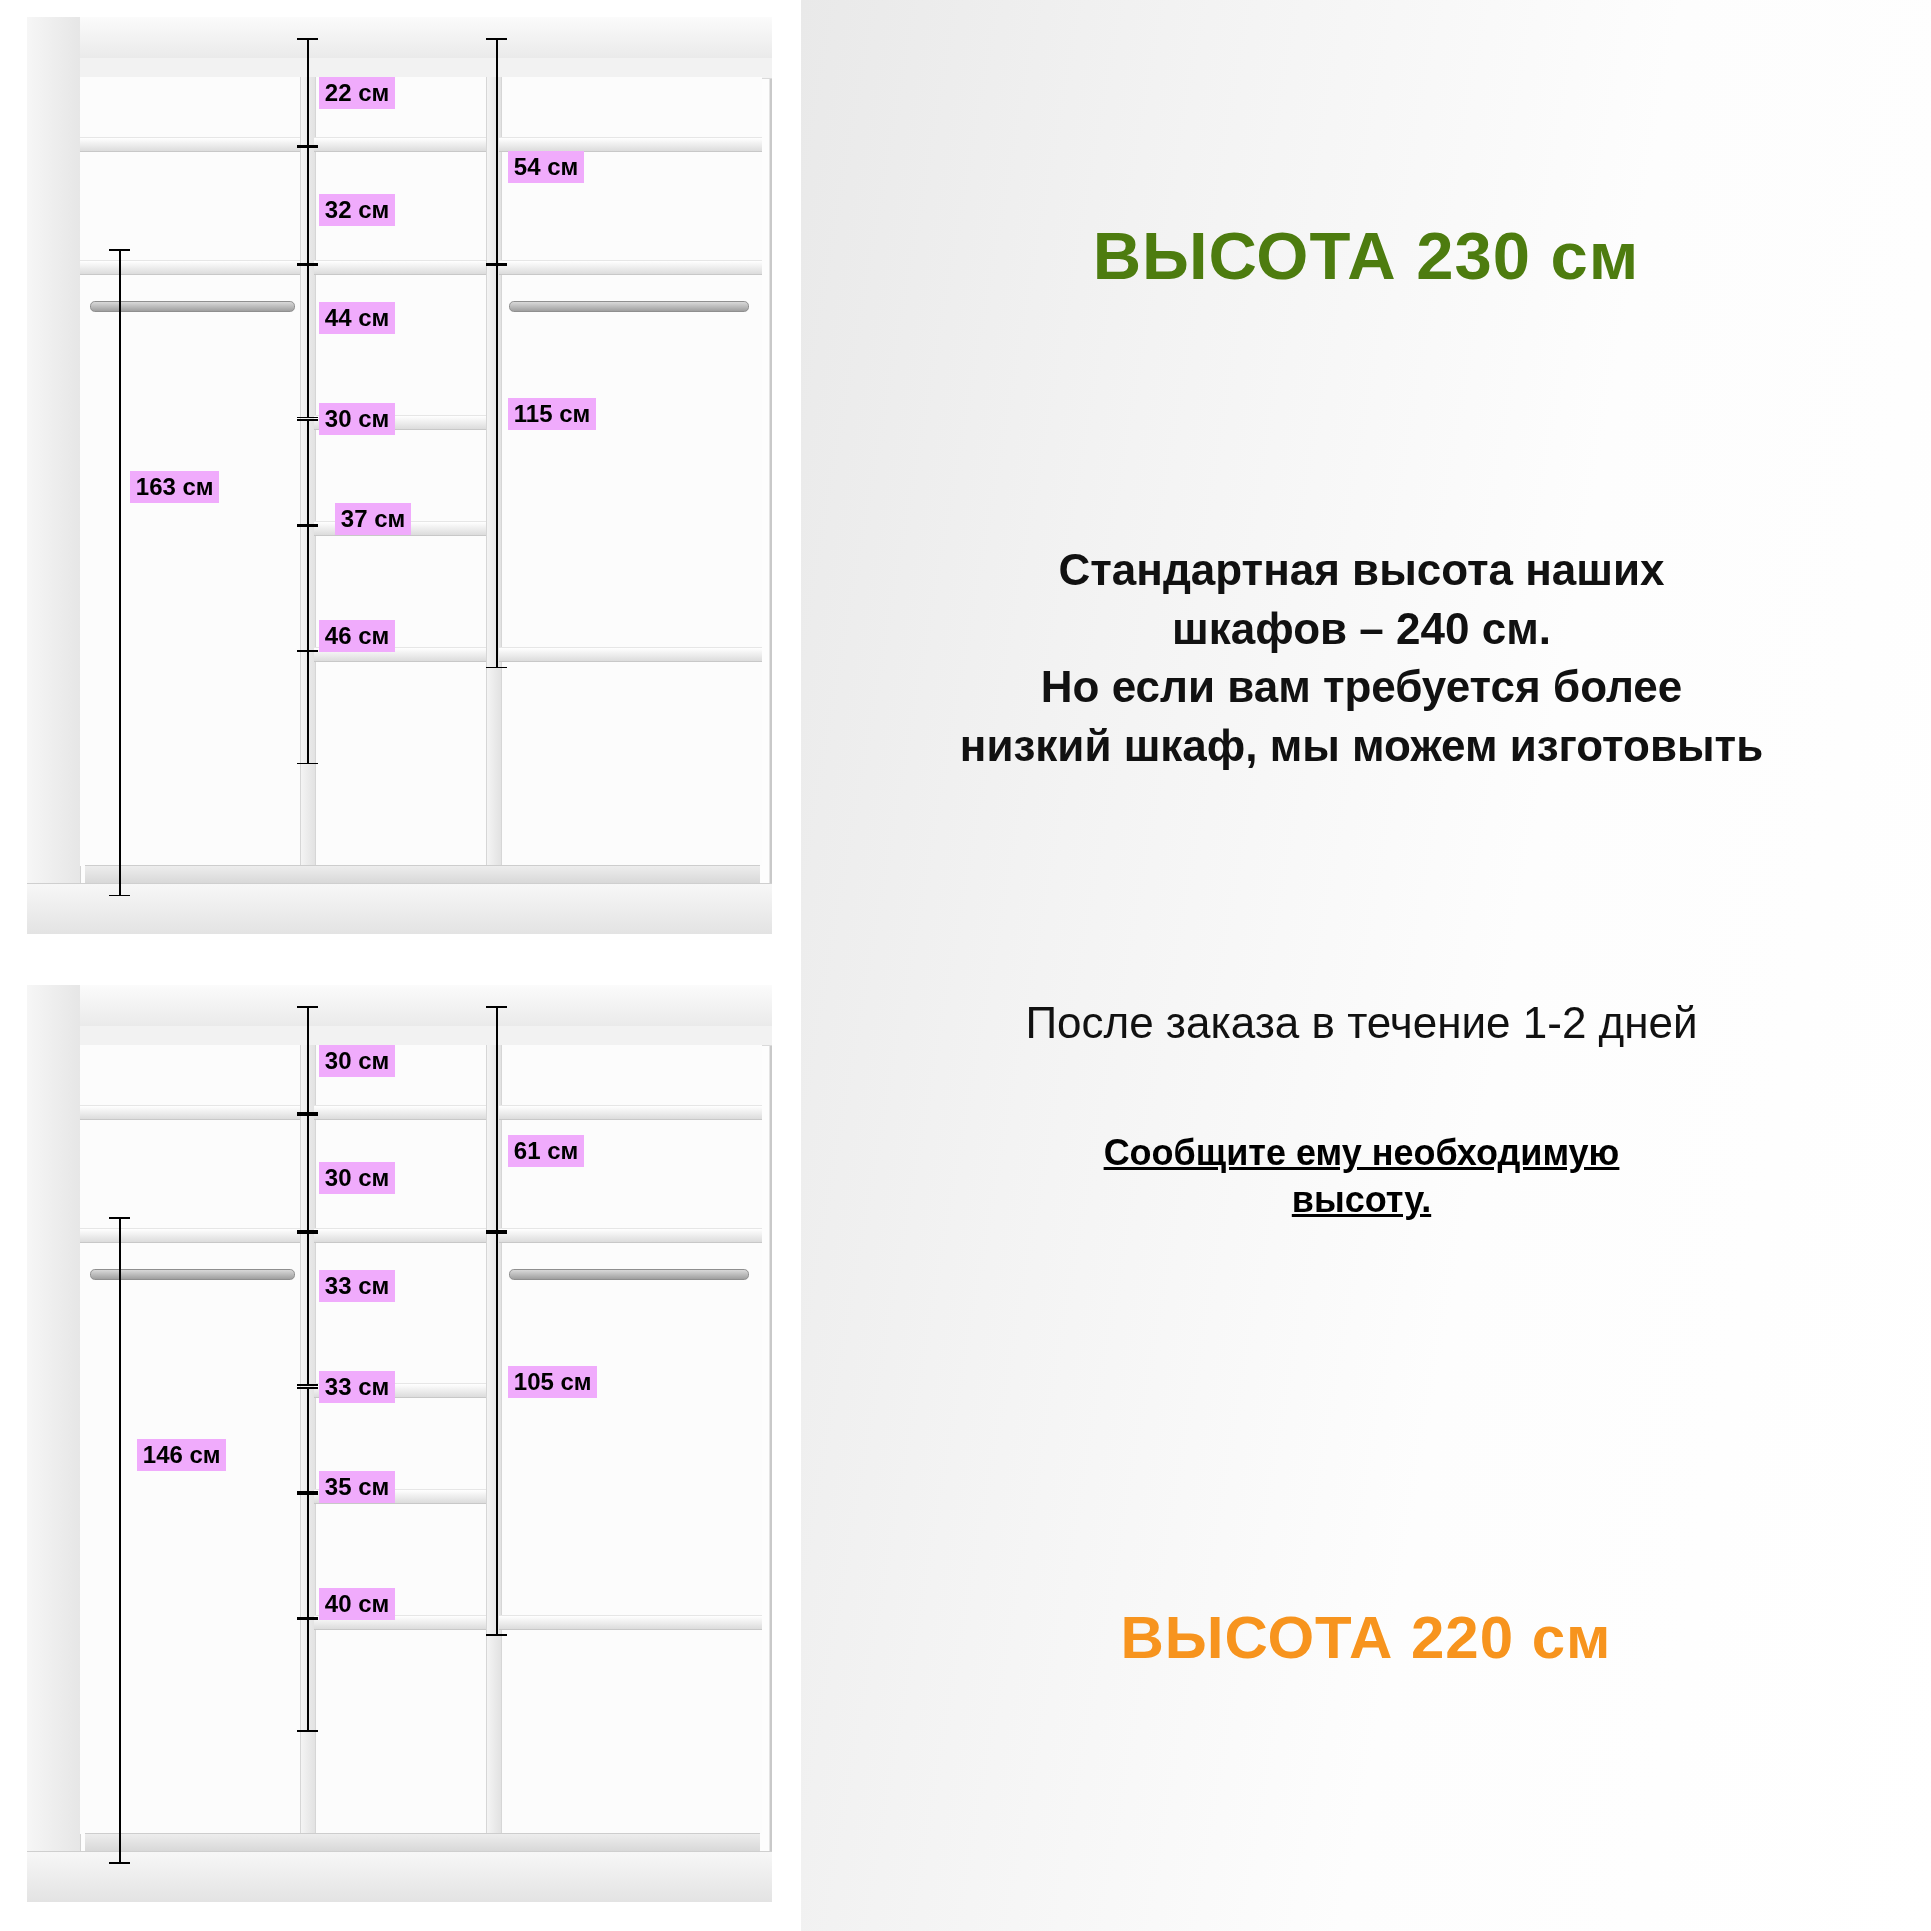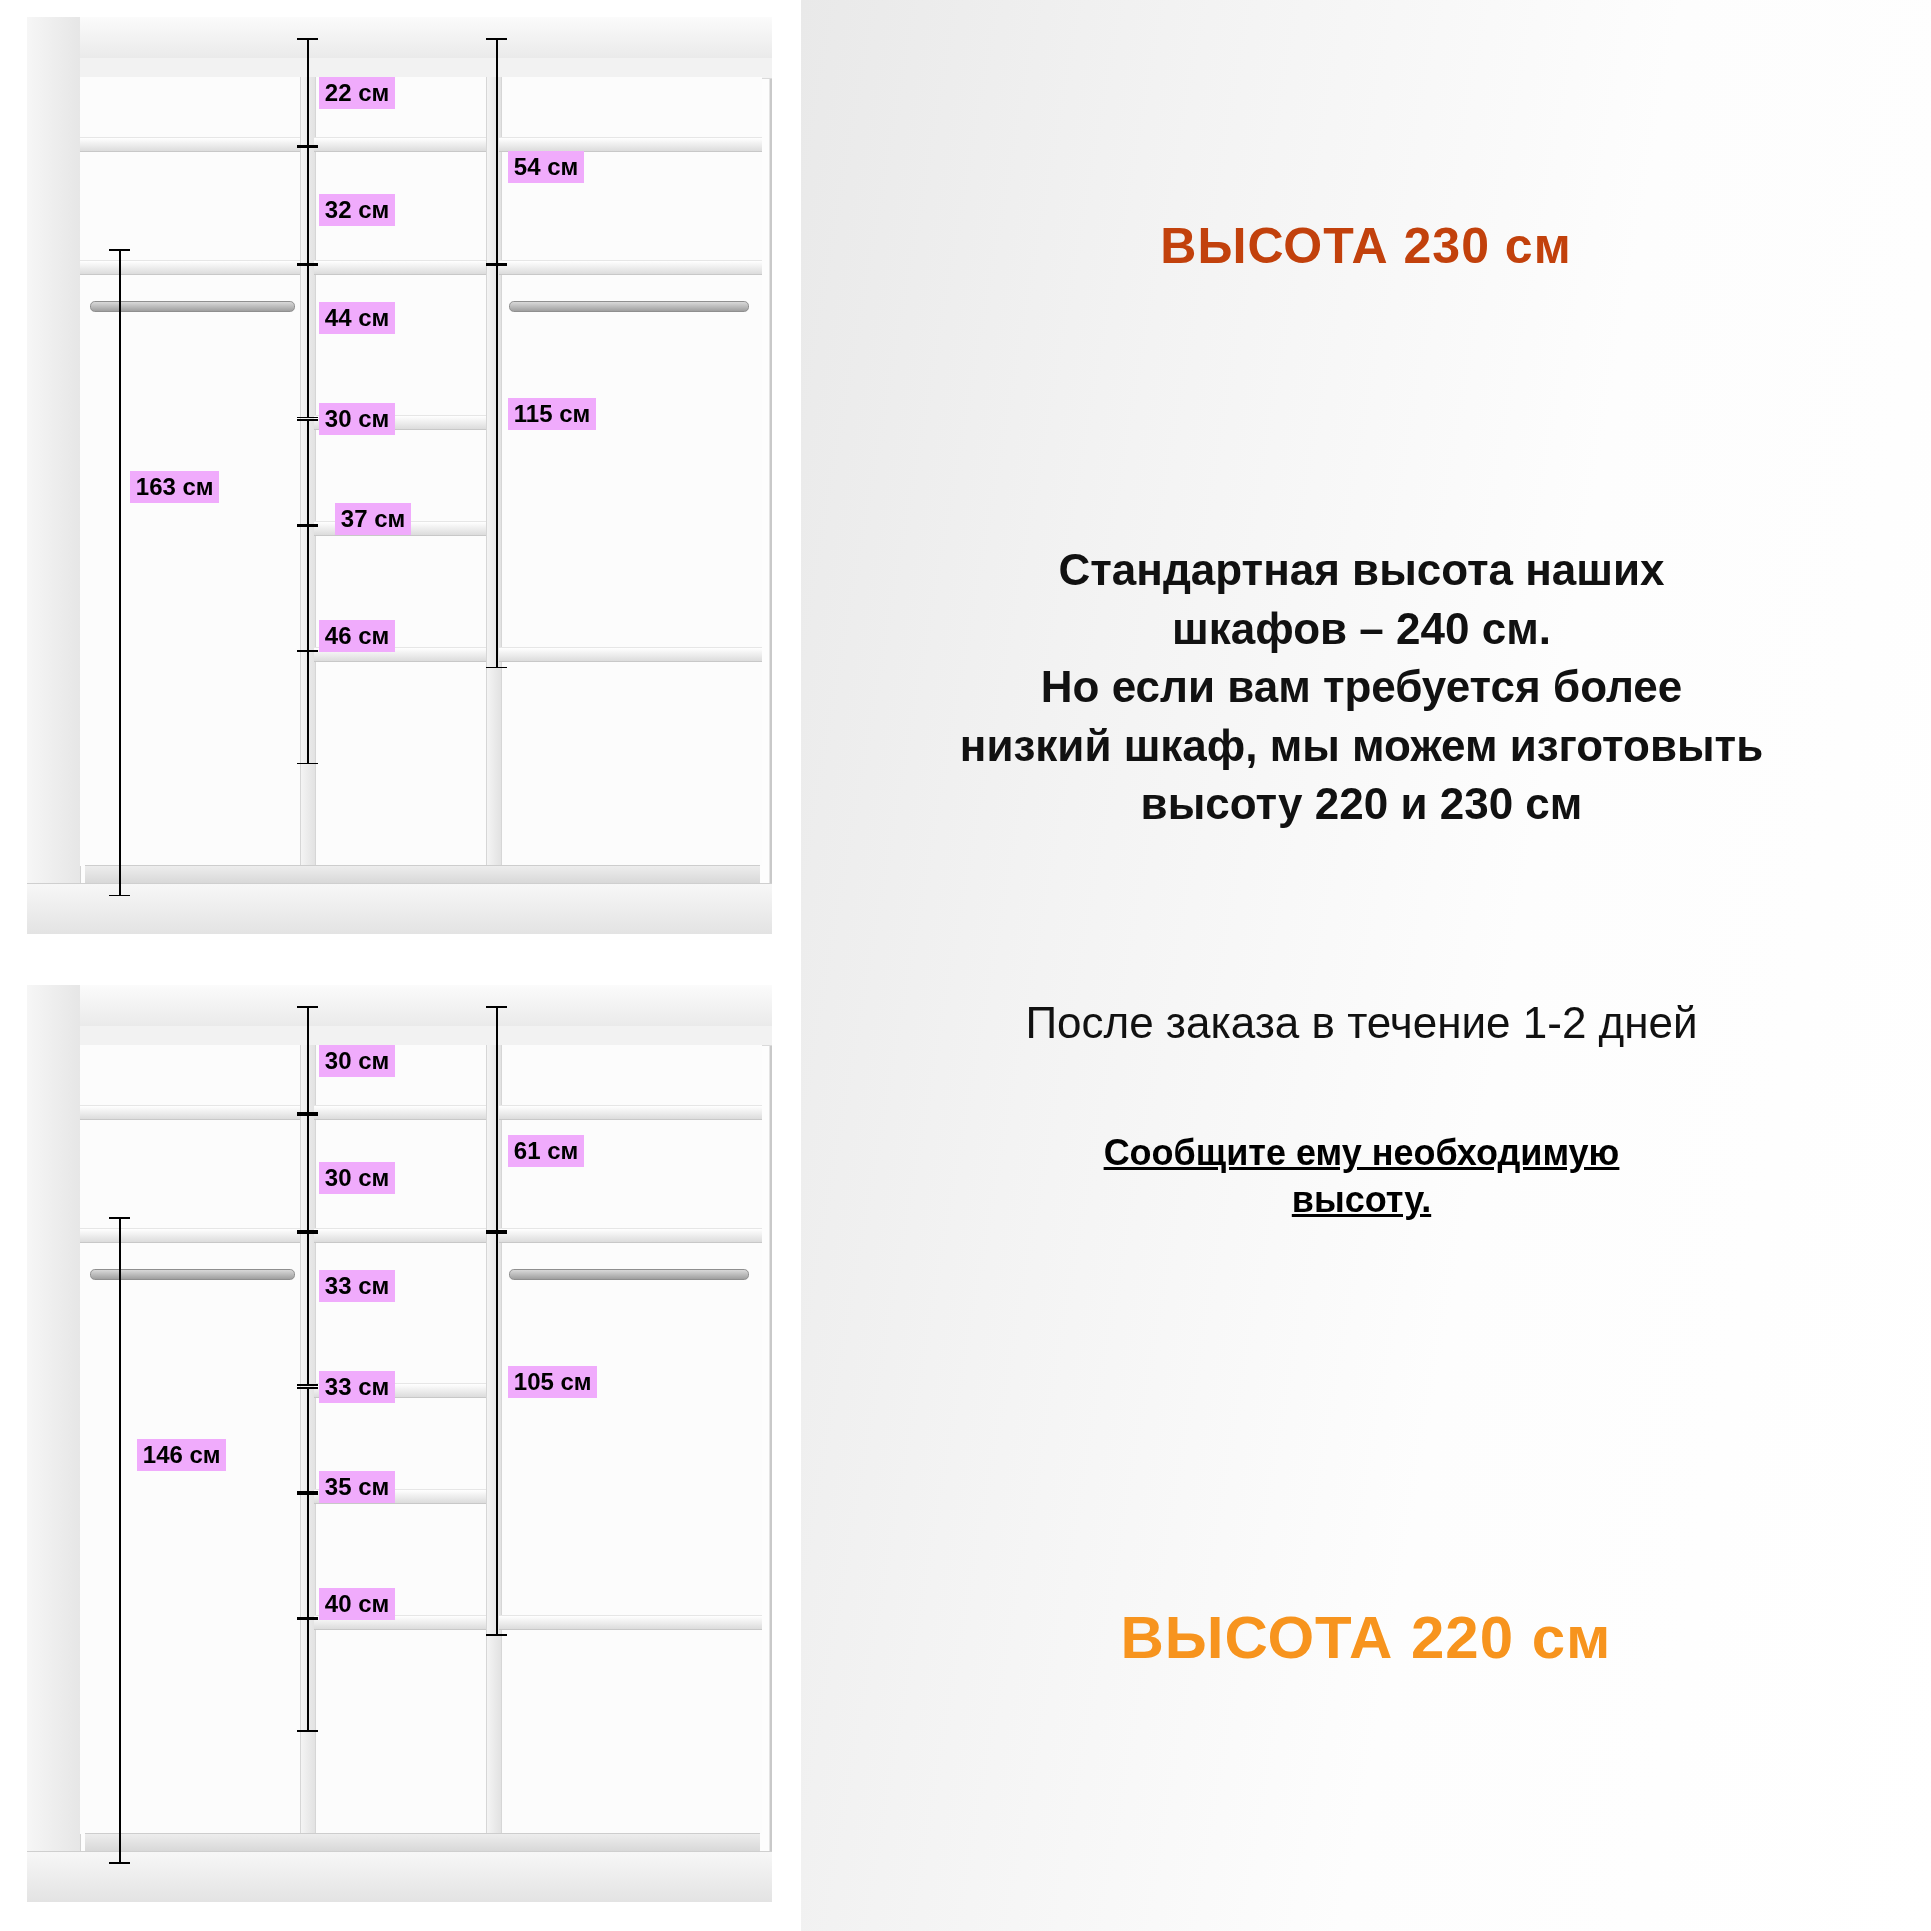--- a/index.html
+++ b/index.html
@@ -12,21 +12,21 @@
   }
   .stage{position:absolute;left:0;top:0;width:1931px;height:1931px;}
 
   
   .right-panel{
     position:absolute;left:801px;top:0;width:1130px;height:1931px;
     background:linear-gradient(100deg,#e9e9e9 0%, #f3f3f3 28%, #fdfdfd 60%, #ffffff 100%);
   }
   .headline-top{
     position:absolute;left:801px;top:217px;width:1130px;text-align:center;
-    font-size:50px;font-weight:bold;color:#c2410c;letter-spacing:1px;
+    font-size:67px;font-weight:bold;color:#4d7c0f;letter-spacing:1px;
   }
   .headline-bottom{
     position:absolute;left:801px;top:1603px;width:1130px;text-align:center;
     font-size:60px;font-weight:bold;color:#F7941E;letter-spacing:1px;
   }
   .body-block{
     position:absolute;left:792px;top:541px;width:1139px;text-align:center;
     font-size:44px;font-weight:bold;color:#111;line-height:1.33;
   }
   .body-block div{white-space:nowrap;}
@@ -117,21 +117,20 @@
 
   <div class="right-panel"></div>
 
   <div class="headline-top">ВЫСОТА 230 см</div>
 
   <div class="body-block">
     <div>Стандартная высота наших</div>
     <div>шкафов – 240 см.</div>
     <div>Но если вам требуется более</div>
     <div>низкий шкаф, мы можем изготовыть</div>
-    <div>высоту 220 и 230 см</div>
   </div>
 
   <div class="body-block2">
     <div>После заказа в течение 1-2 дней</div>
   </div>
 
   <div class="underline-strong">
     <span>Сообщите ему необходимую</span><br>
     <span>высоту.</span>
   </div>

